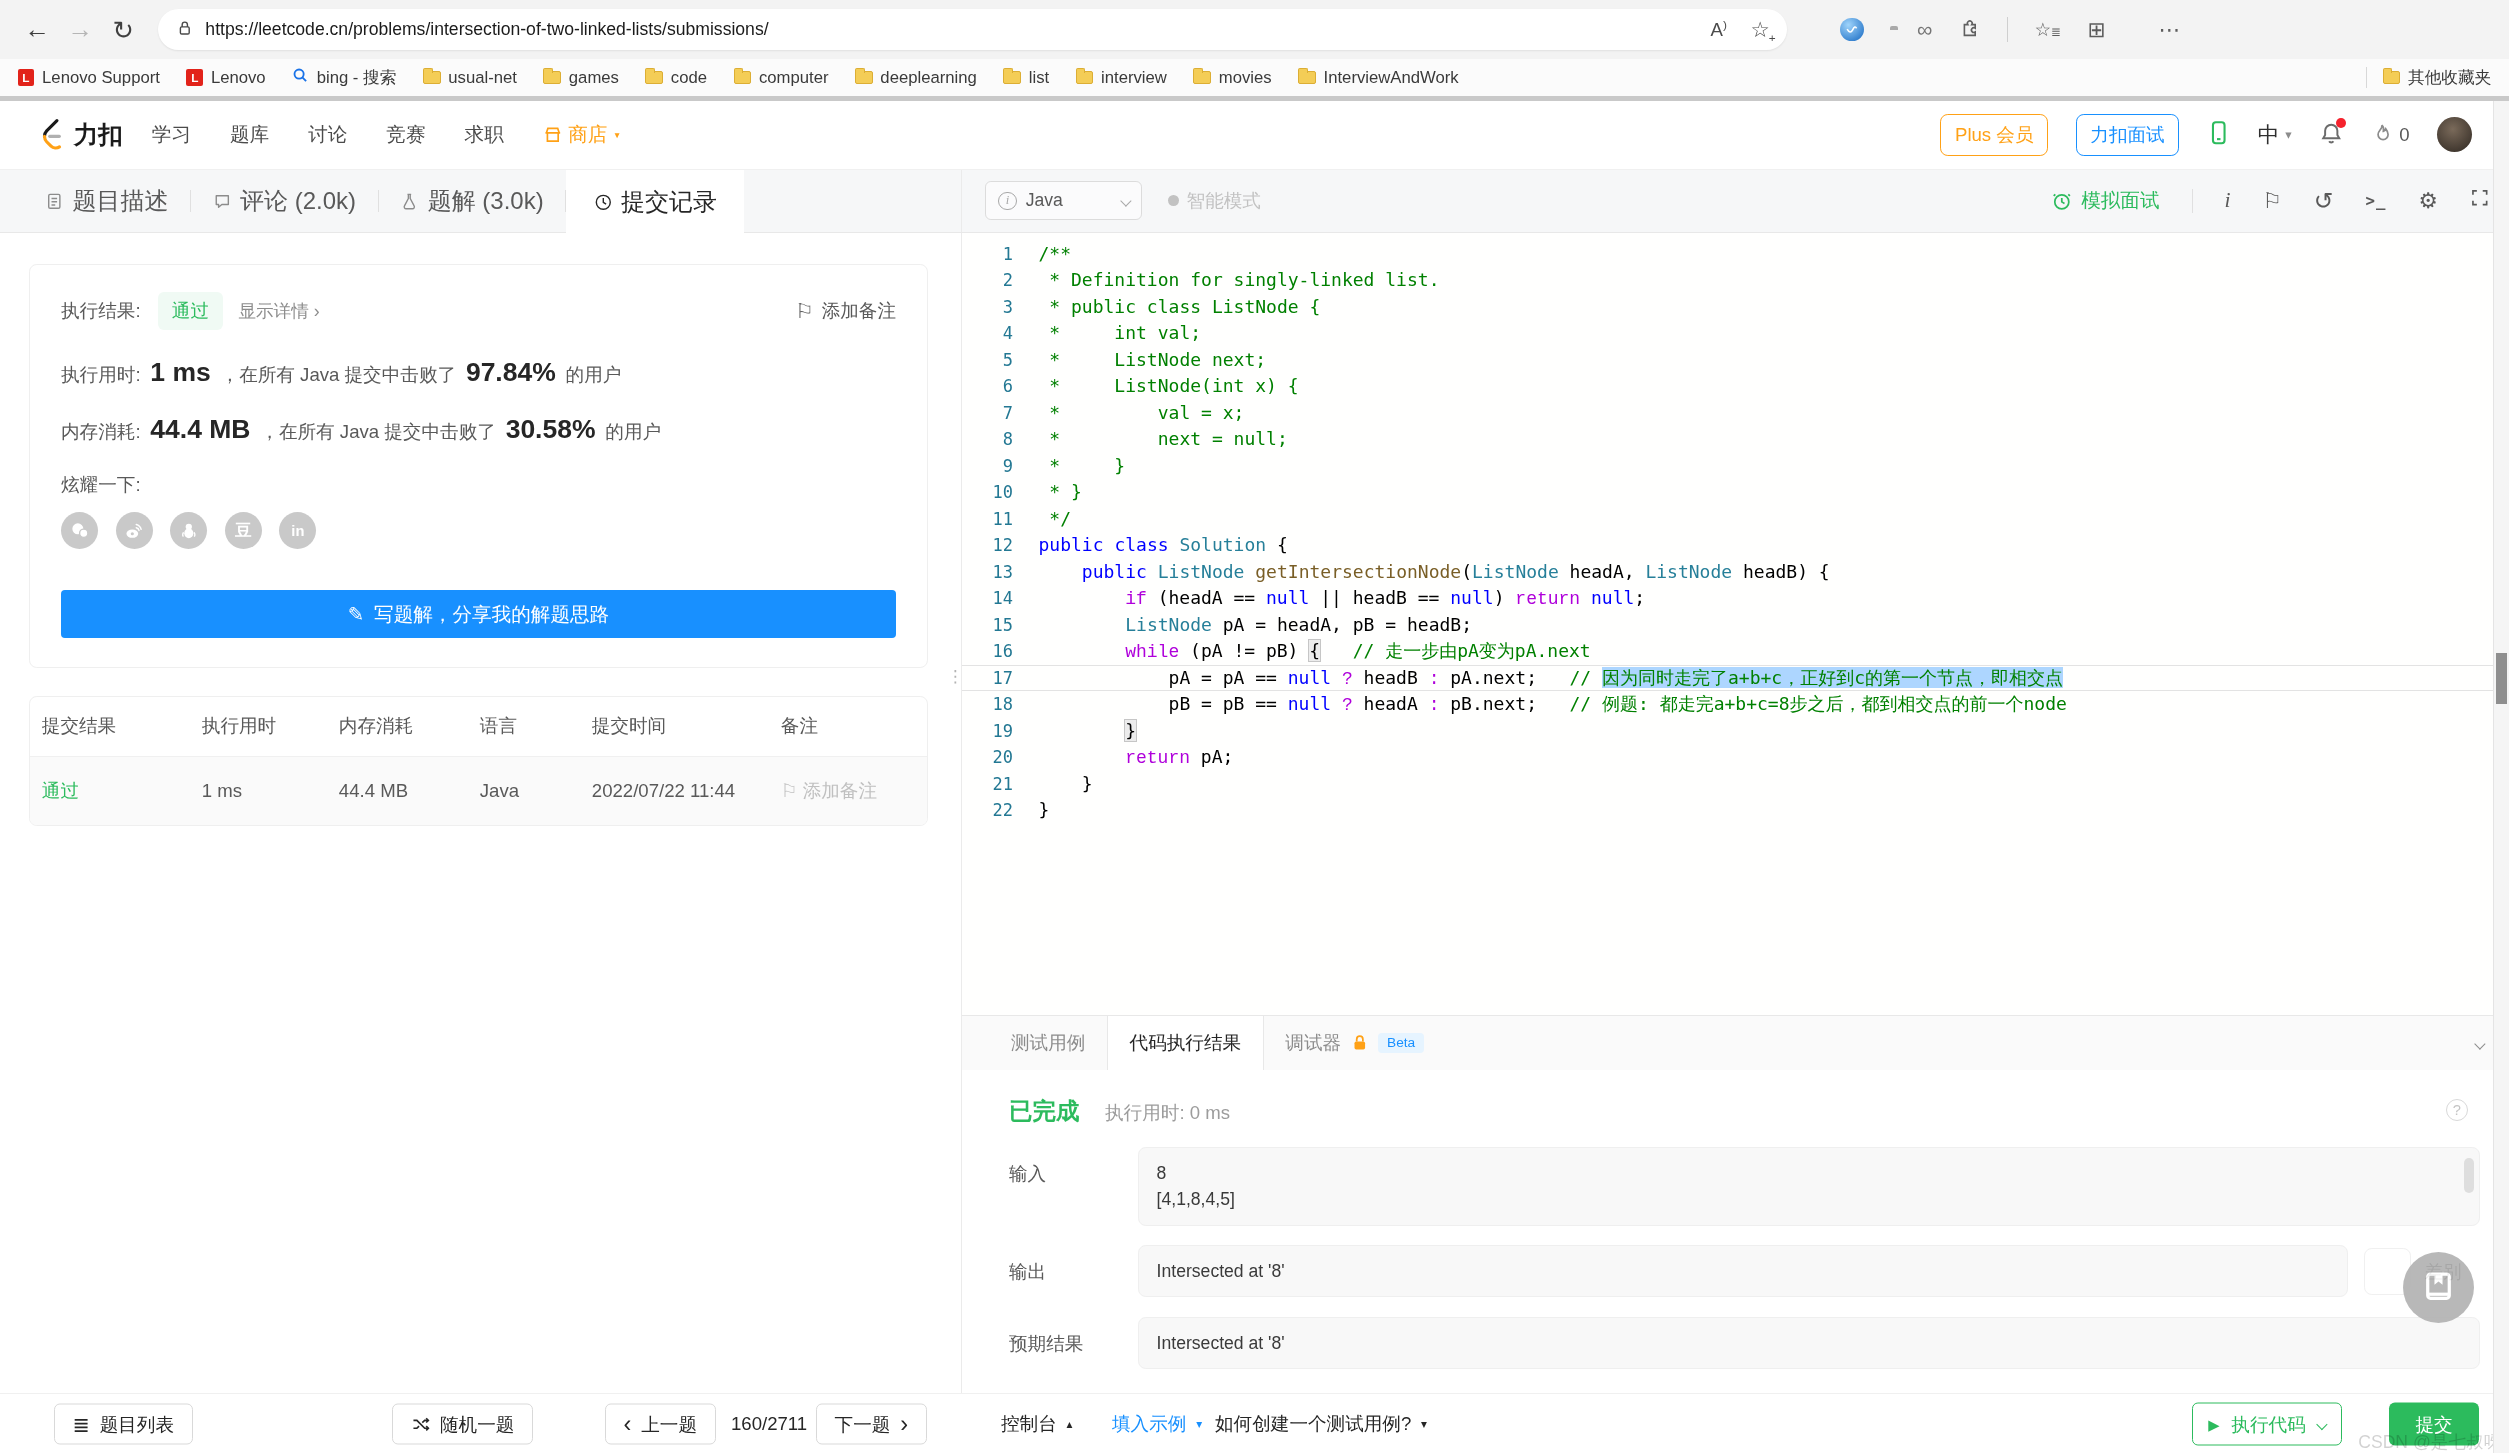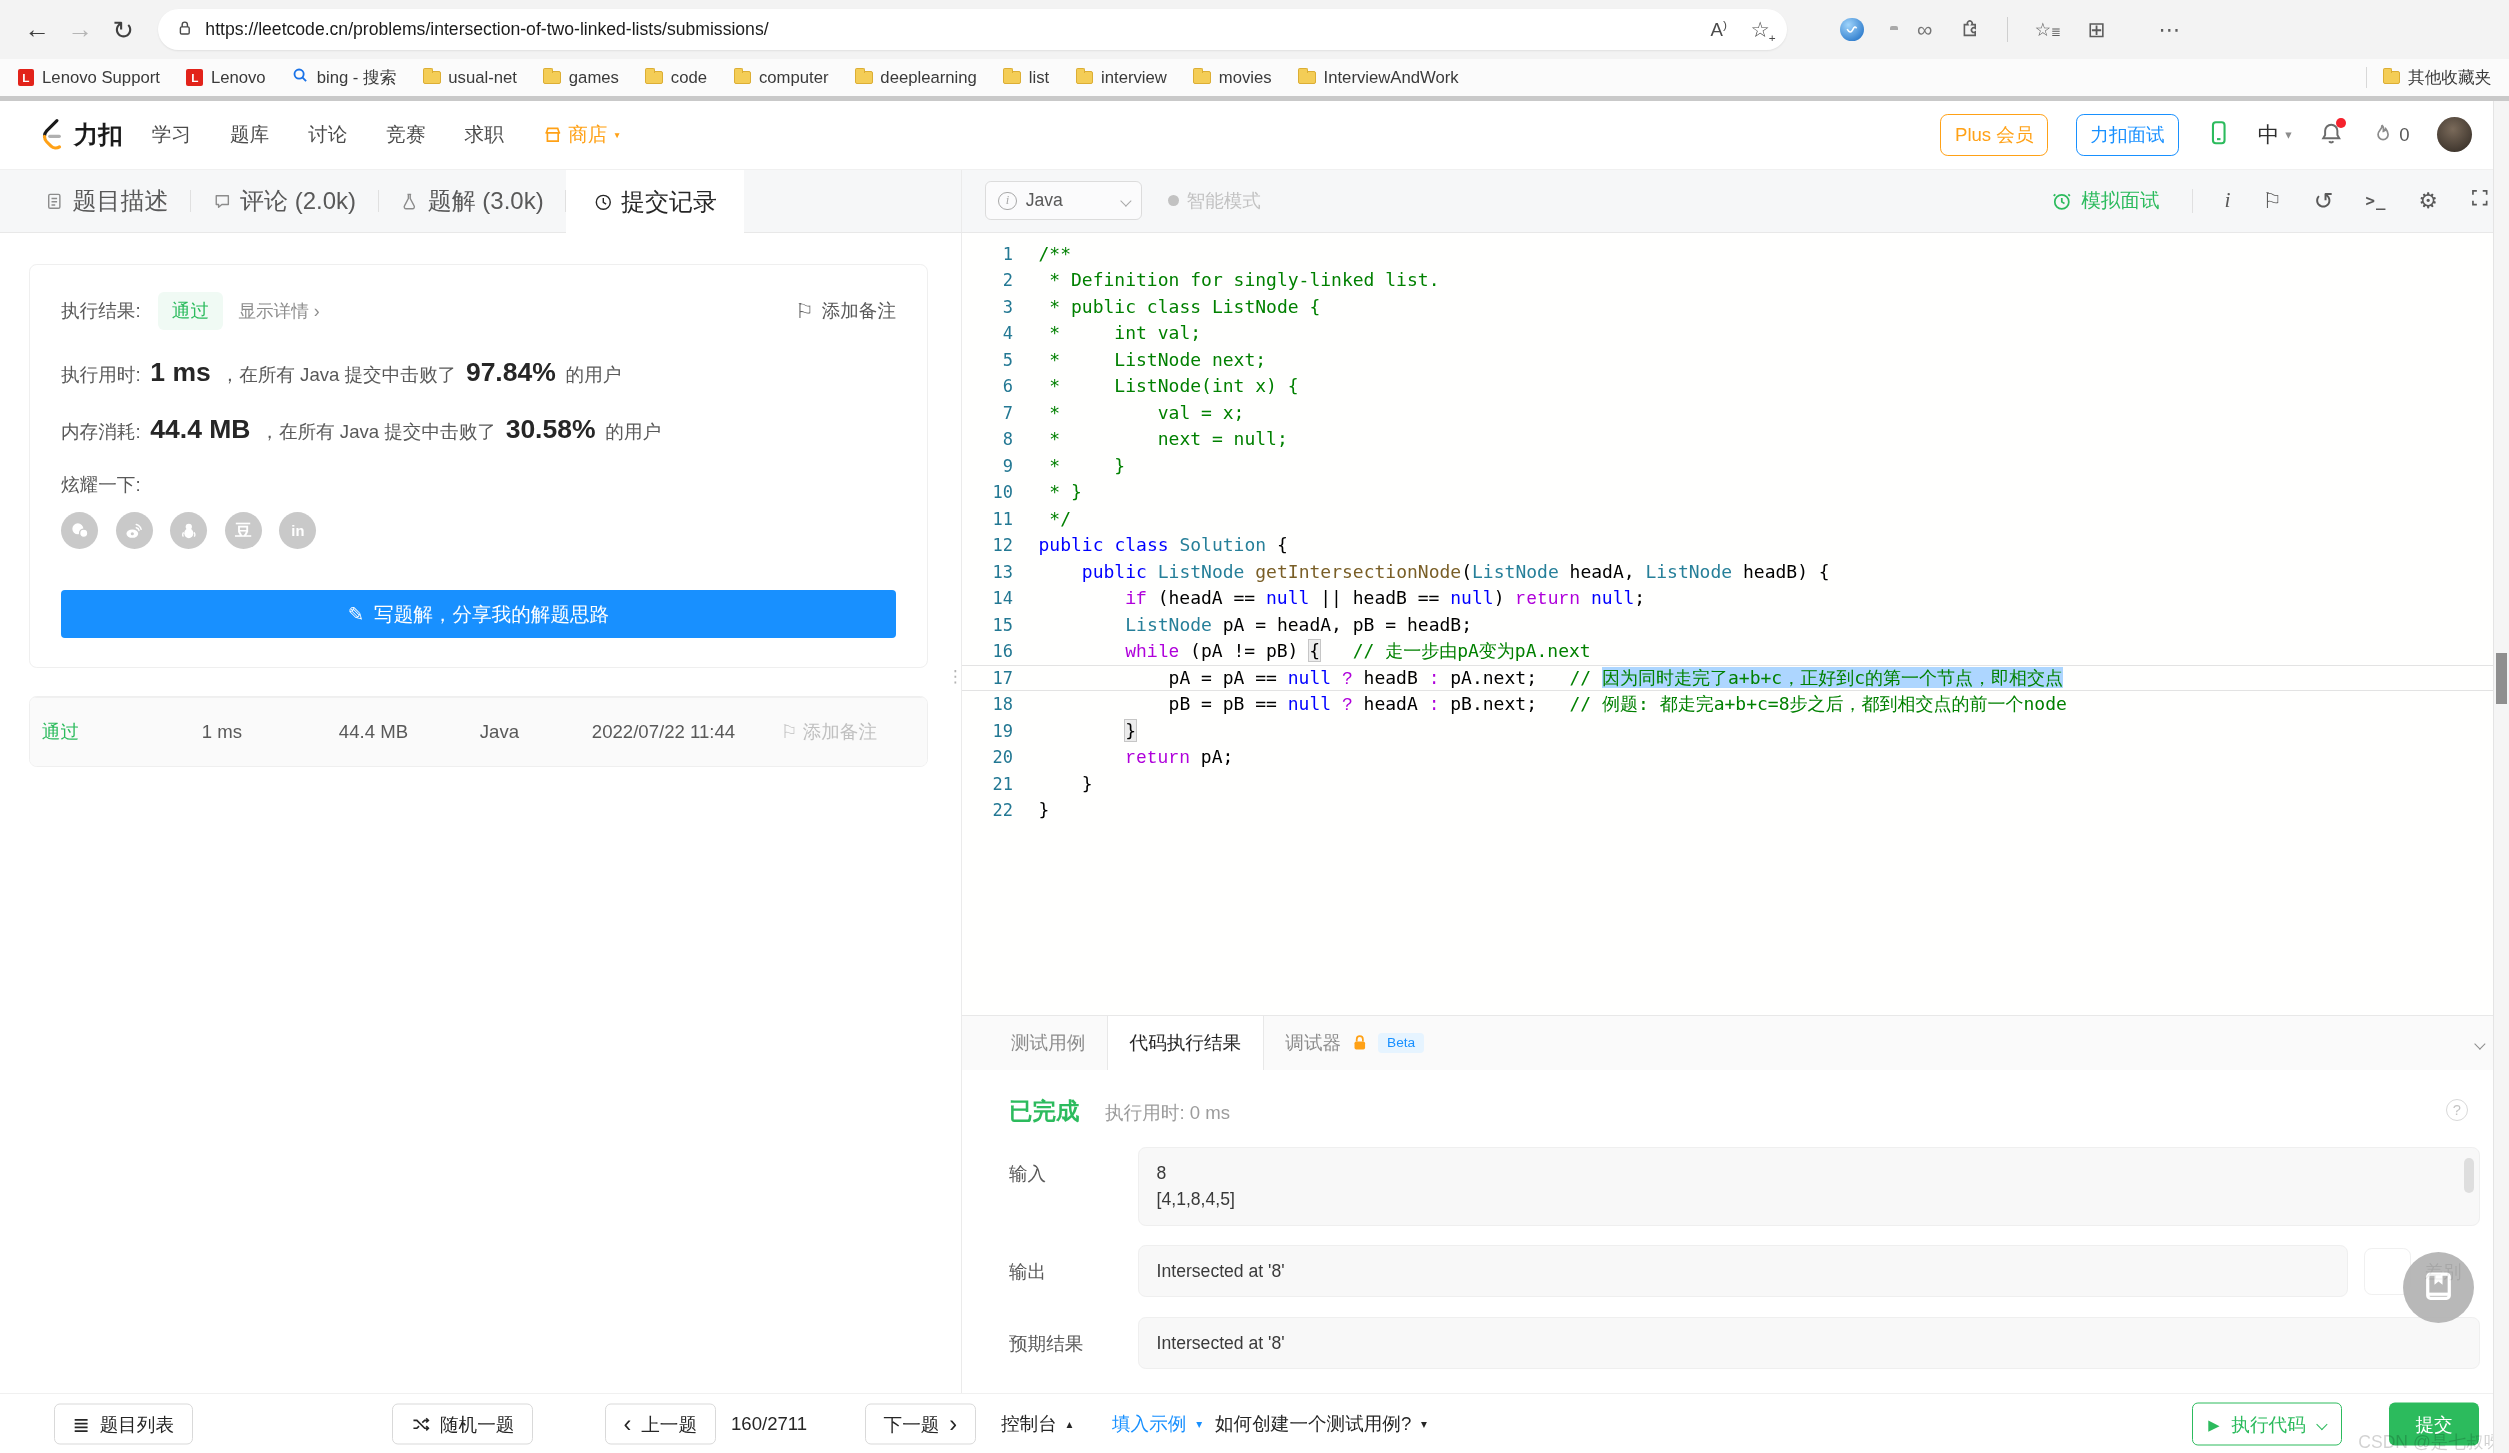--- a/index.html
+++ b/index.html
@@ -426,20 +426,28 @@
           <span class="soc" style="font-size:16.7px;">豆</span>
           <span class="soc" style="font-style:normal;">in</span>
         </div>
         <button class="btn-solution">
           <span>✎</span>
           <span>写题解，分享我的解题思路</span>
         </button>
       </div>
 
       <div class="sub-table">
+        <div class="thead" id="table-head">
+            <span>提交结果</span>
+            <span>执行用时</span>
+            <span>内存消耗</span>
+            <span>语言</span>
+            <span>提交时间</span>
+            <span>备注</span>
+          </div>
         <div class="trow" id="table-row">
             <span class="cell-ok">通过</span>
             <span>1 ms</span>
             <span>44.4 MB</span>
             <span>Java</span>
             <span>2022/07/22 11:44</span>
             <span class="cell-note">⚐ 添加备注</span>
           </div>
       </div>
     </div>
@@ -543,21 +551,21 @@
           <path d="M2.5 6h3.5l8 8h3.5M2.5 14h3.5l2.2-2.2M11.5 8.2 14 6h3.5" fill="none" stroke="#262626" stroke-width="1.7"></path>
           <path d="m15.5 3.8 2.2 2.2-2.2 2.2M15.5 11.8l2.2 2.2-2.2 2.2" fill="none" stroke="#262626" stroke-width="1.7"></path>
         </svg>
       <span>随机一题</span>
     </span>
     <span class="bb bb-btn" style="left:605px;">
       <span style="font-size:23.5px;">‹</span>
       <span>上一题</span>
     </span>
     <span class="bb" style="left:731px;">160/2711</span>
-    <span class="bb bb-btn" style="left:865px;">
+    <span class="bb bb-btn" style="left:816px;">
       <span>下一题</span>
       <span style="font-size:23.5px;">›</span>
     </span>
     <span class="bb" style="left:1001px;">
       <span>控制台</span>
       <span style="font-size:11.8px;">▴</span>
     </span>
     <span class="bb bb-blue" style="left:1112px;">
       <span>填入示例</span>
       <span style="font-size:11.8px;">▾</span>

